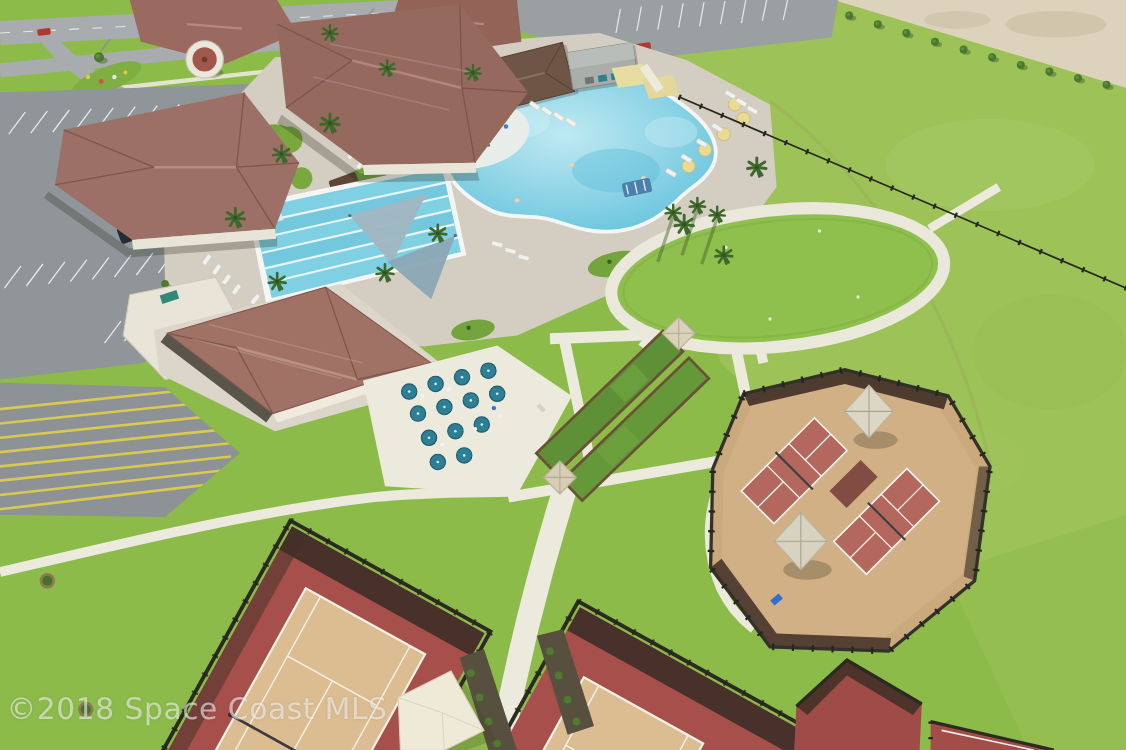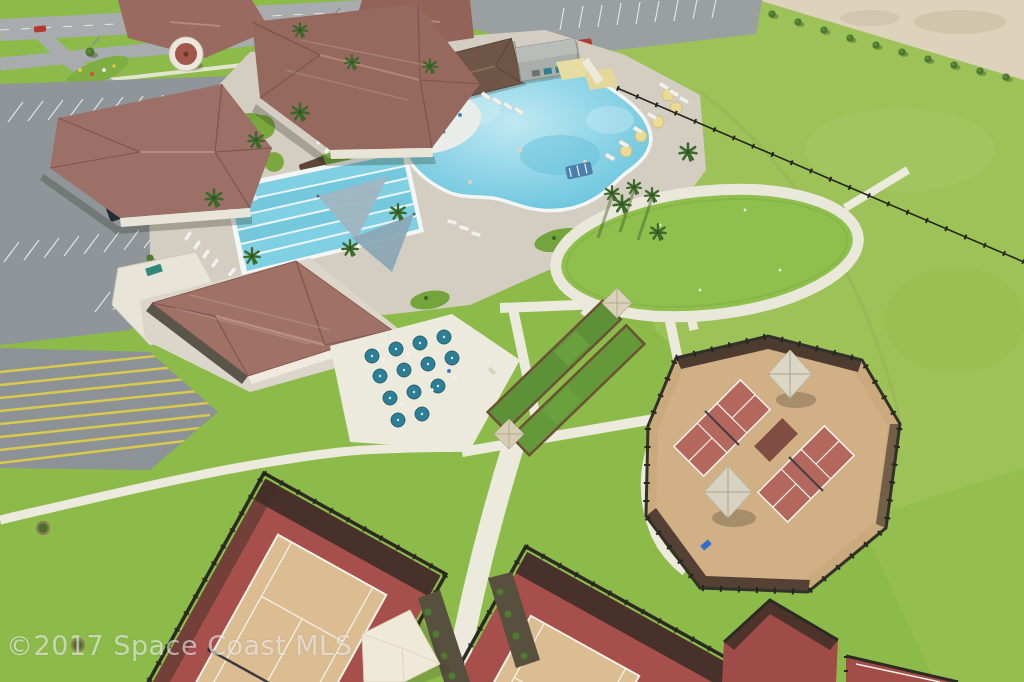--- a/index.html
+++ b/index.html
@@ -514,14 +514,14 @@
   </g>
 
   <g>
     <circle cx="43" cy="528" r="7" fill="#8a7a55"></circle>
         <circle cx="43" cy="528" r="4.5" fill="#4a7028"></circle>
     <circle cx="78" cy="645" r="7" fill="#8a7a55"></circle>
         <circle cx="78" cy="645" r="4.5" fill="#4a7028"></circle>
   </g>
 </svg>
 
-<div id="watermark">©2017 Space Coast MLS</div>
+<div id="watermark">©2018 Space Coast MLS</div>
 </div>
 
 </body></html>

